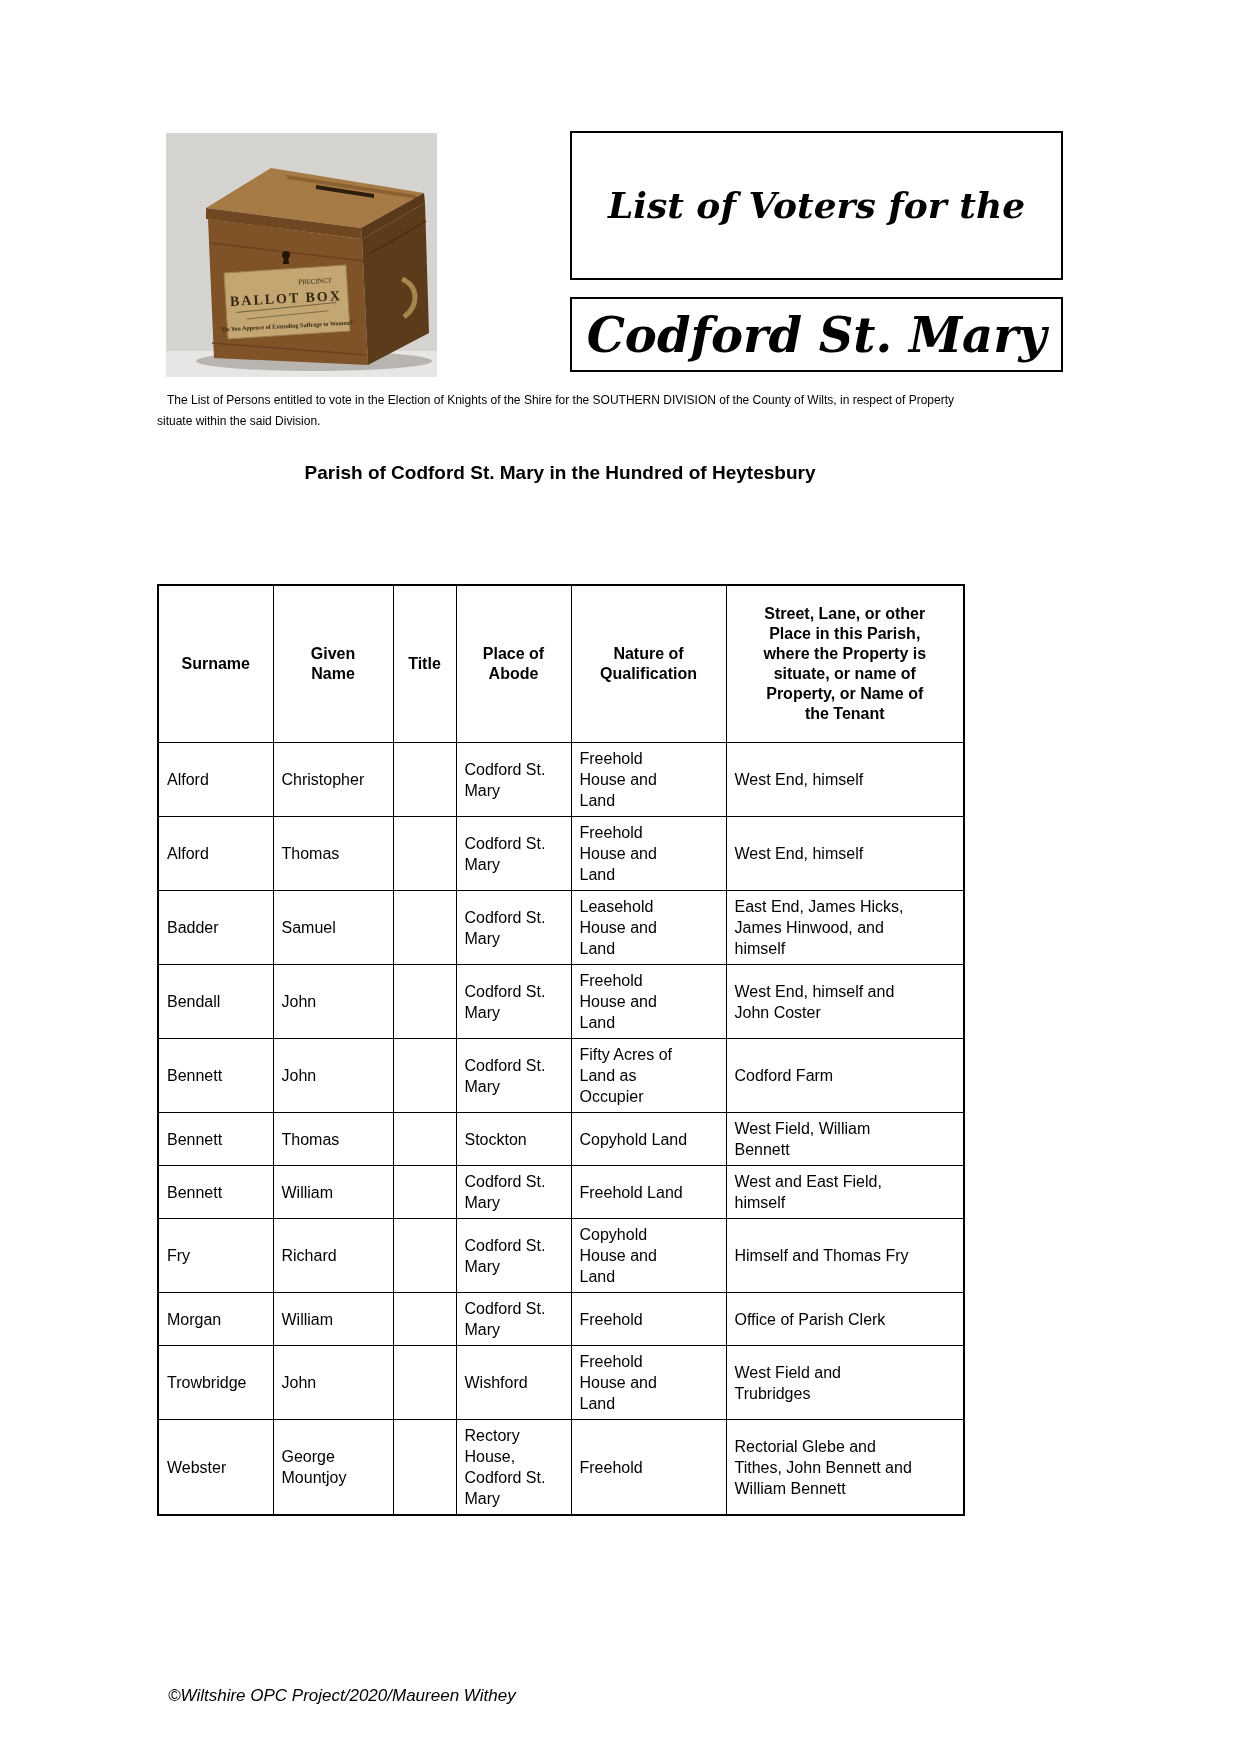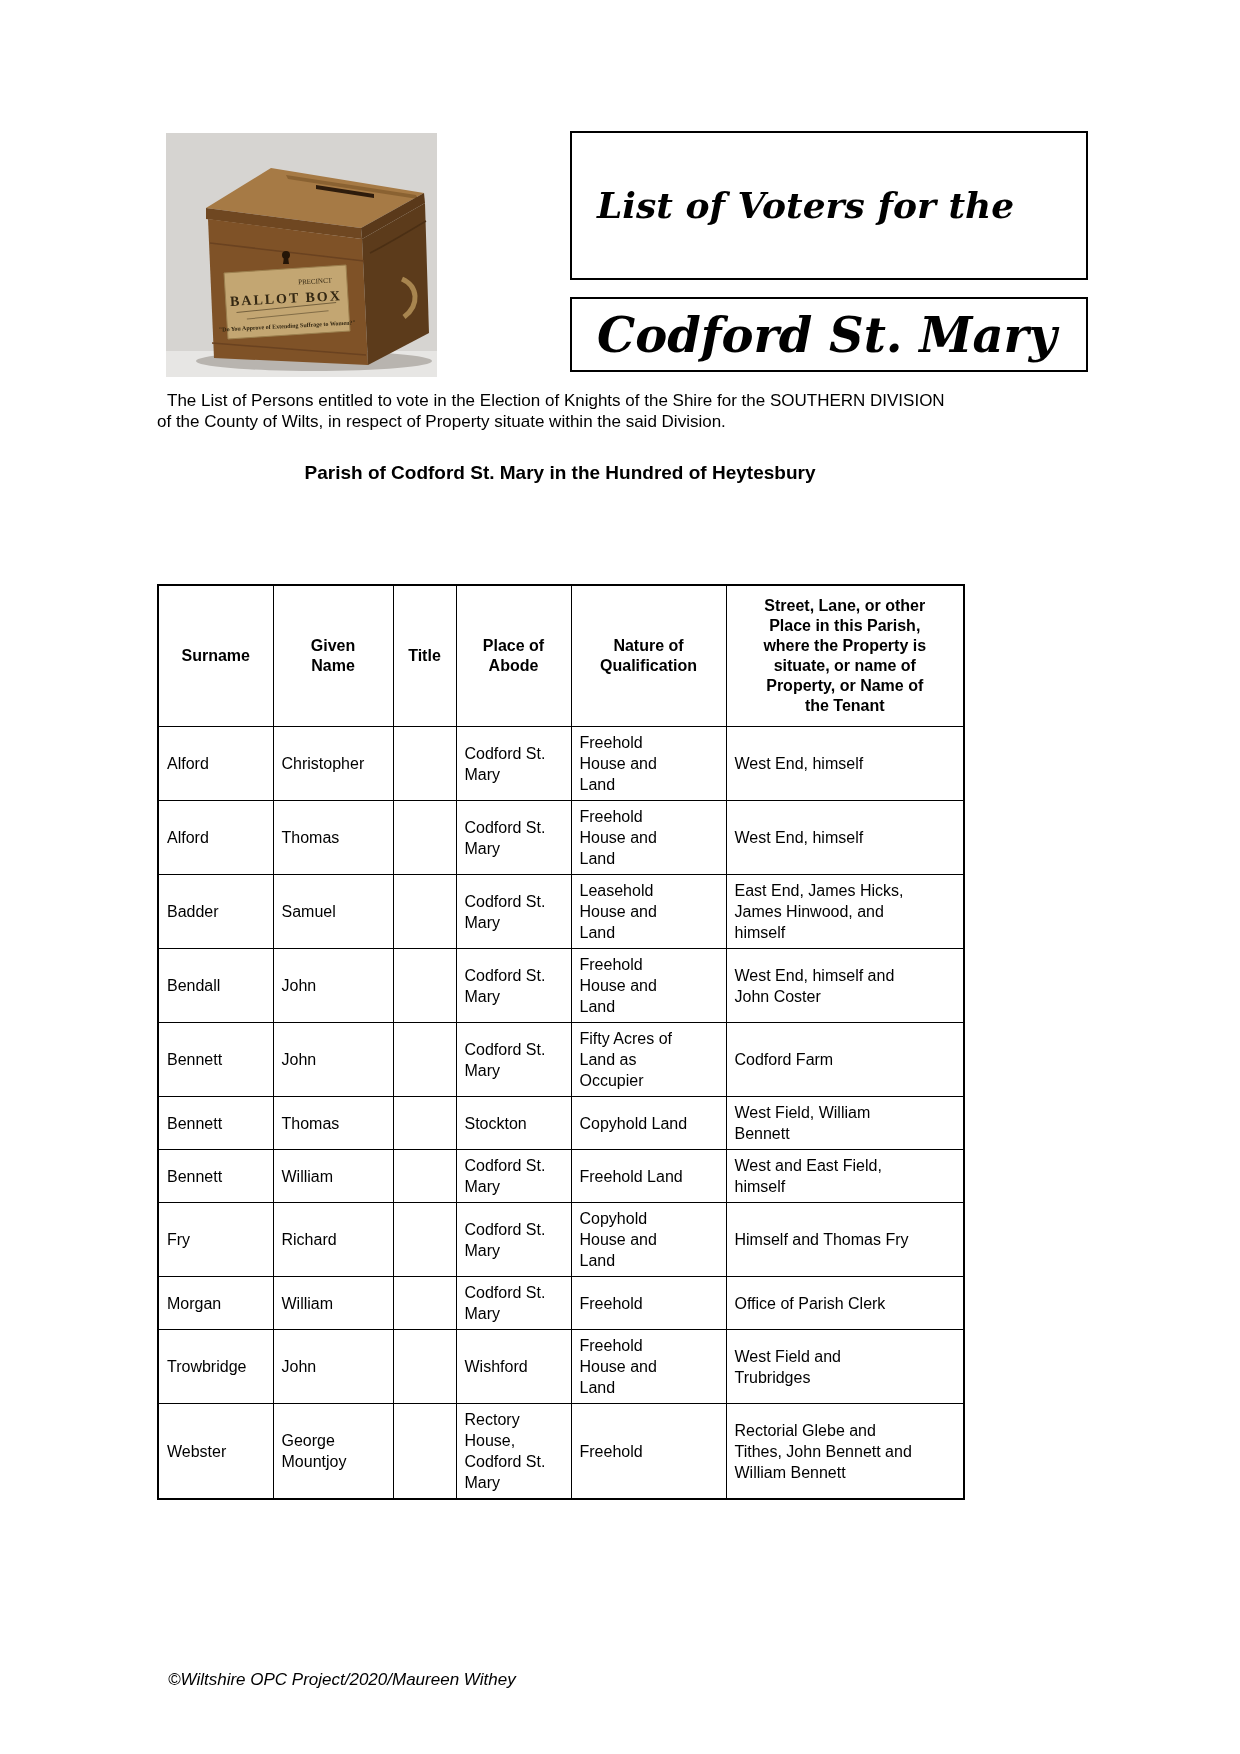--- a/index.html
+++ b/index.html
@@ -5,43 +5,43 @@
   html,body{margin:0;padding:0;}
   body{
     width:1240px;height:1754px;background:#ffffff;color:#000;
     font-family:"Liberation Sans", sans-serif;
     overflow:hidden;position:relative;
   }
   .header-zone{position:relative;height:385px;}
   .photo-frame{position:absolute;left:166px;top:133px;width:271px;height:244px;}
   .title-box{
     position:absolute;left:570px;width:489px;border:2px solid #000;
-    display:flex;align-items:center;justify-content:flex-start;text-align:center;
-    font-family:"DejaVu Serif", serif;font-style:italic;font-weight:bold;padding-left:25px;
+    display:flex;align-items:center;justify-content:center;text-align:center;
+    font-family:"DejaVu Serif", serif;font-style:italic;font-weight:bold;
   }
   .title-box.main{top:131px;height:145px;font-size:36px;line-height:45px;}
   .title-box.parish{top:297px;height:71px;font-size:48px;}
   .intro{
-    margin:5px 0 0 157px;width:800px;font-size:17px;line-height:21px;
+    margin:5px 0 0 157px;width:800px;font-size:12px;line-height:21px;
     text-indent:10px;
   }
   .section-heading{
     margin:30px 0 0 157px;width:806px;text-align:center;
     font-size:19px;font-weight:bold;
   }
   table.voters{
     margin:100px 0 0 157px;border-collapse:collapse;table-layout:fixed;
     width:806px;border:2px solid #000;
   }
   table.voters th, table.voters td{
     border:1px solid #000;vertical-align:middle;
     font-size:16px;white-space:pre-line;
   }
   table.voters th{
-    font-weight:bold;text-align:center;line-height:20px;padding:10px 6px;
+    font-weight:bold;text-align:center;line-height:20px;padding:18px 6px;
   }
   table.voters td{
     text-align:left;line-height:21px;padding:5px 8px;
   }
   .col-surname{width:115px}.col-given{width:120px}.col-title{width:63px}
   .col-abode{width:115px}.col-nature{width:155px}.col-street{width:238px}
   .footer{
     margin:170px 0 0 168px;font-size:17px;font-style:italic;
   }
 </style>

